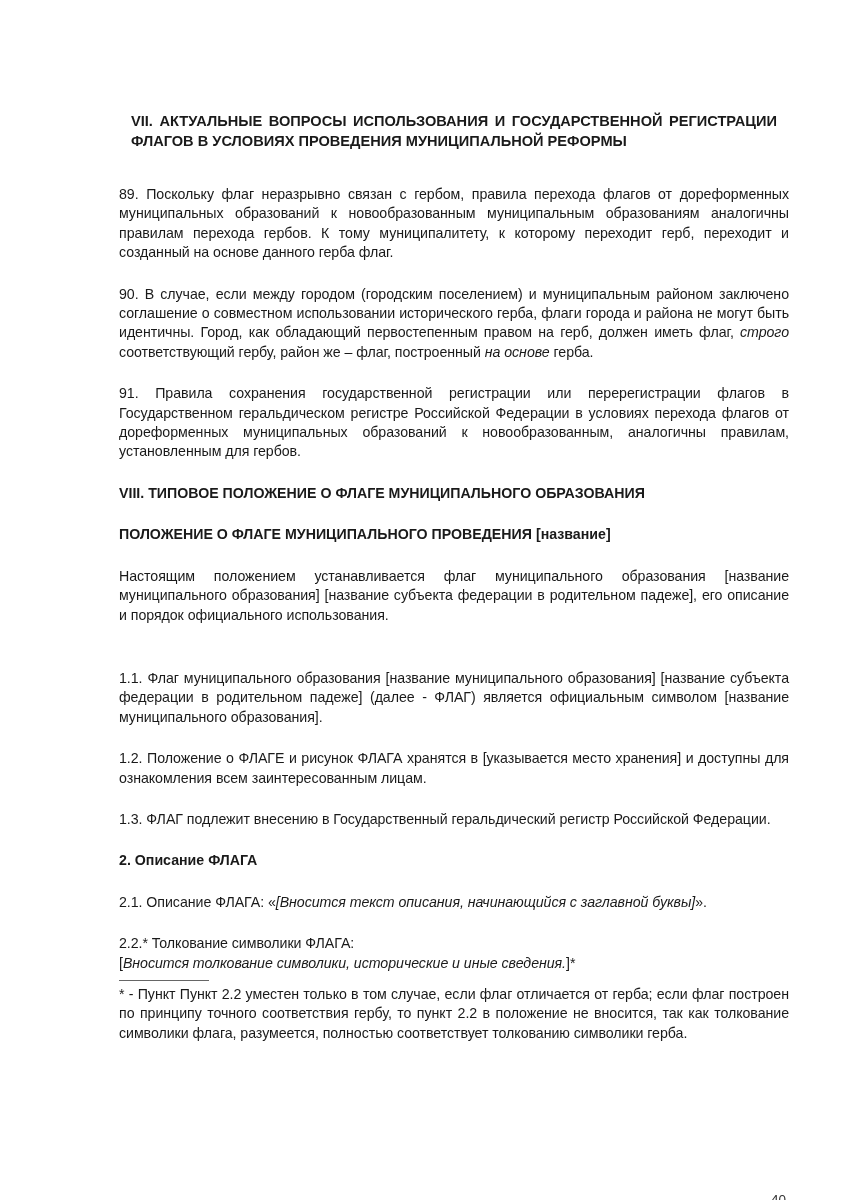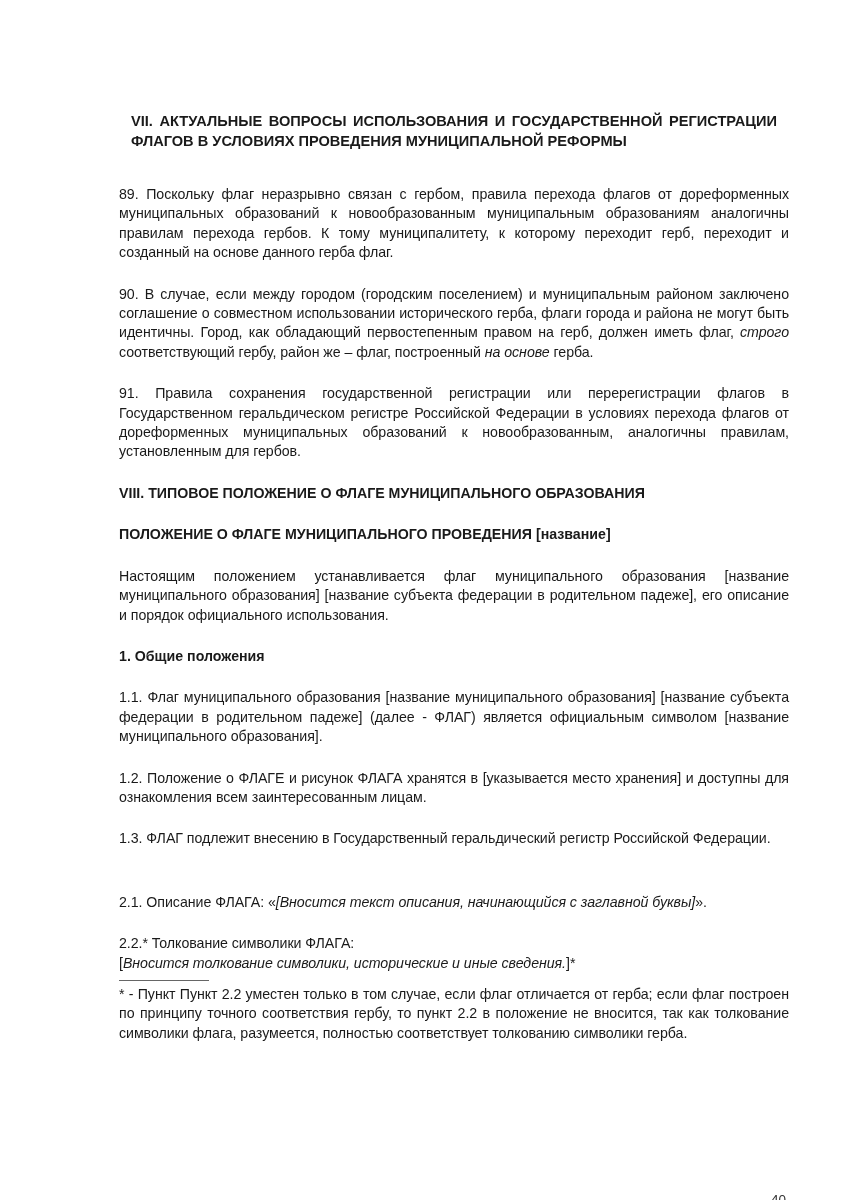--- a/index.html
+++ b/index.html
@@ -92,36 +92,36 @@
   <div class="gap-m"></div>
 
   <div class="h-sub"><span>ПОЛОЖЕНИЕ О ФЛАГЕ МУНИЦИПАЛЬНОГО ПРОВЕДЕНИЯ</span> <span class="normal">[название]</span></div>
 
   <div class="gap-m"></div>
 
   <p>Настоящим положением устанавливается флаг муниципального образования [название муниципального образования] [название субъекта федерации в родительном падеже], его описание и порядок официального использования.</p>
 
   <div class="gap-m"></div>
 
-  <div class="h-sub">1. Общие положения</div>
 
   <div class="gap-m"></div>
 
   <p>1.1. Флаг муниципального образования [название муниципального образования] [название субъекта федерации в родительном падеже] (далее - ФЛАГ) является официальным символом [название муниципального образования].</p>
 
   <div class="gap-m"></div>
 
   <p>1.2. Положение о ФЛАГЕ и рисунок ФЛАГА хранятся в [указывается место хранения] и доступны для ознакомления всем заинтересованным лицам.</p>
 
   <div class="gap-m"></div>
 
   <p>1.3. ФЛАГ подлежит внесению в Государственный геральдический регистр Российской Федерации.</p>
 
   <div class="gap-m"></div>
 
+  <div class="h-sub">2. Описание ФЛАГА</div>
 
   <div class="gap-m"></div>
 
   <p><span>2.1. Описание ФЛАГА: «</span><em>[Вносится текст описания, начинающийся с заглавной буквы]</em><span>».</span></p>
 
   <div class="gap-m"></div>
 
   <p>2.2.* Толкование символики ФЛАГА:</p>
   <p><span>[</span><em>Вносится толкование символики, исторические и иные сведения.</em><span>]*</span></p>
 

